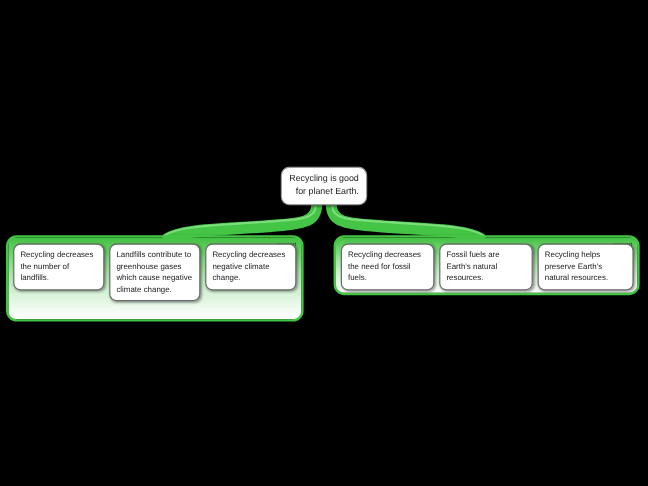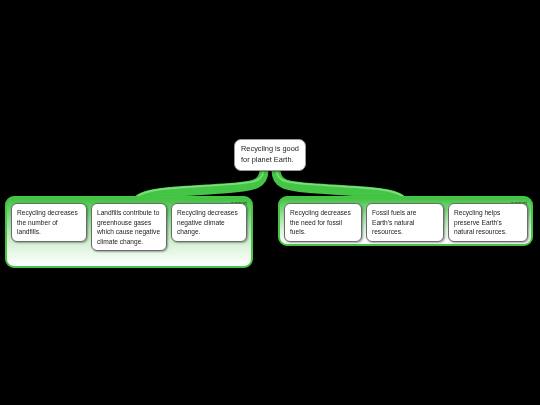--- a/index.html
+++ b/index.html
@@ -35,20 +35,21 @@
     box-sizing: border-box;
     background: #ffffff;
     border: 1px solid #9a9a9a;
     border-radius: 7px;
     padding: 4px 6px 5px 6px;
     font-size: 7.4px;
     line-height: 10.5px;
     color: #1b1b1b;
     box-shadow: 1px 1px 2px rgba(0,0,0,0.45);
     z-index: 4;
+    text-align: right;
   }
 
   
   .support-panel {
     position: absolute;
     box-sizing: border-box;
     border: 2.5px solid #45c545;
     border-radius: 9px;
     background: linear-gradient(to bottom, #41c141 0%, #63ce63 14%, #9fe09f 38%, #d4f1d4 66%, #f1fbf1 88%, #ffffff 100%);
     box-shadow: 2px 2px 3px rgba(0,0,0,0.5);

